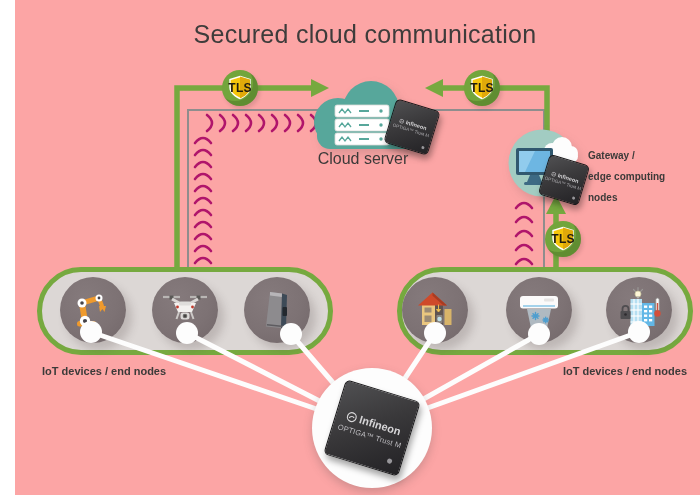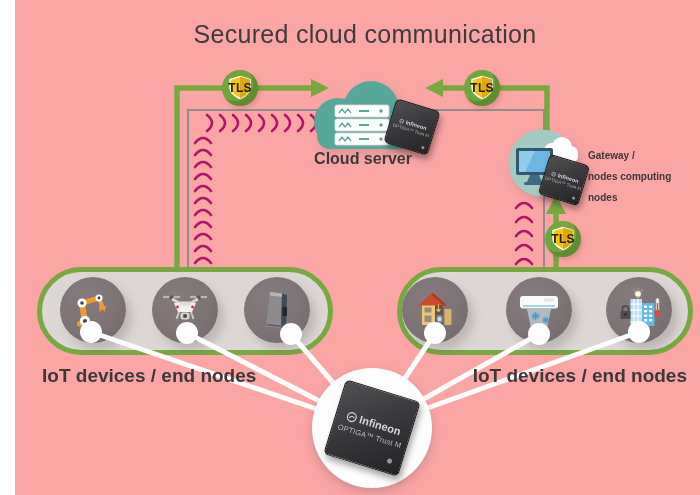--- a/index.html
+++ b/index.html
@@ -77,33 +77,33 @@
     position:relative;width:78px;height:78px;transform:rotate(17deg);
   }
   .chip-big .brand-row{font-size:11px;margin-top:2px;}
   .chip-big .product{font-size:7.5px;color:#bcbbbf;margin-top:3px;letter-spacing:.2px;}
   .chip-big .pin-dot{right:9px;bottom:9px;width:5px;height:5px;}
 
   
   .cloud-node{left:278px;top:72px;z-index:3;filter:drop-shadow(4px 5px 5px rgba(80,70,70,.18));}
   .cloud-label{
     position:absolute;left:278px;top:150px;width:140px;text-align:center;
-    font-size:16px;font-weight:700;color:#3c3a39;z-index:5;
+    font-size:16px;font-weight:400;color:#3c3a39;z-index:5;
   }
 
   
   .gw-node{left:485px;top:121px;z-index:3;filter:drop-shadow(3px 5px 5px rgba(80,70,70,.18));}
   .gw-label{
     position:absolute;left:573px;top:145px;z-index:5;
     font-size:10px;font-weight:700;line-height:21px;color:#3c3a39;
   }
 
   
   .group-label{
-    position:absolute;top:365px;font-size:19px;font-weight:700;color:#3c3a39;z-index:5;
+    position:absolute;top:365px;font-size:11px;font-weight:700;color:#3c3a39;z-index:5;
   }
   .group-label-left{left:27px;}
   .group-label-right{right:28px;text-align:right;}
 </style>
 </head>
 <body>
 
 <div class="stage">
 
   <svg id="wires" width="700" height="495">
@@ -327,21 +327,21 @@
           <path d="M3 6 q2 -2.5 4 -1" stroke="#d6d5d7" stroke-width="1.2" fill="none"></path>
         </svg>
       <span>Infineon</span>
     </div>
     <div class="product">OPTIGA™ Trust M</div>
     <span class="pin-dot"></span>
   </div>
 
   <div class="gw-label">
     <div>Gateway /</div>
-    <div>nodes computing</div>
+    <div>edge computing</div>
     <div>nodes</div>
   </div>
 
   <div class="shield" style="left:207px;top:70px;">
     <svg viewBox="0 0 36 36">
       <path d="M18 6.5 L28 9.5 V17.5 C28 24.5 18 28.5 18 28.5 C18 28.5 8 24.5 8 17.5 V9.5 Z" fill="#f6c50b" stroke="#fff" stroke-width="1.4"></path>
       <path d="M18 6.5 L28 9.5 V17.5 C28 24.5 18 28.5 18 28.5 Z" fill="#e0a90a"></path>
     </svg>
     <span class="tls-label">TLS</span>
   </div>

